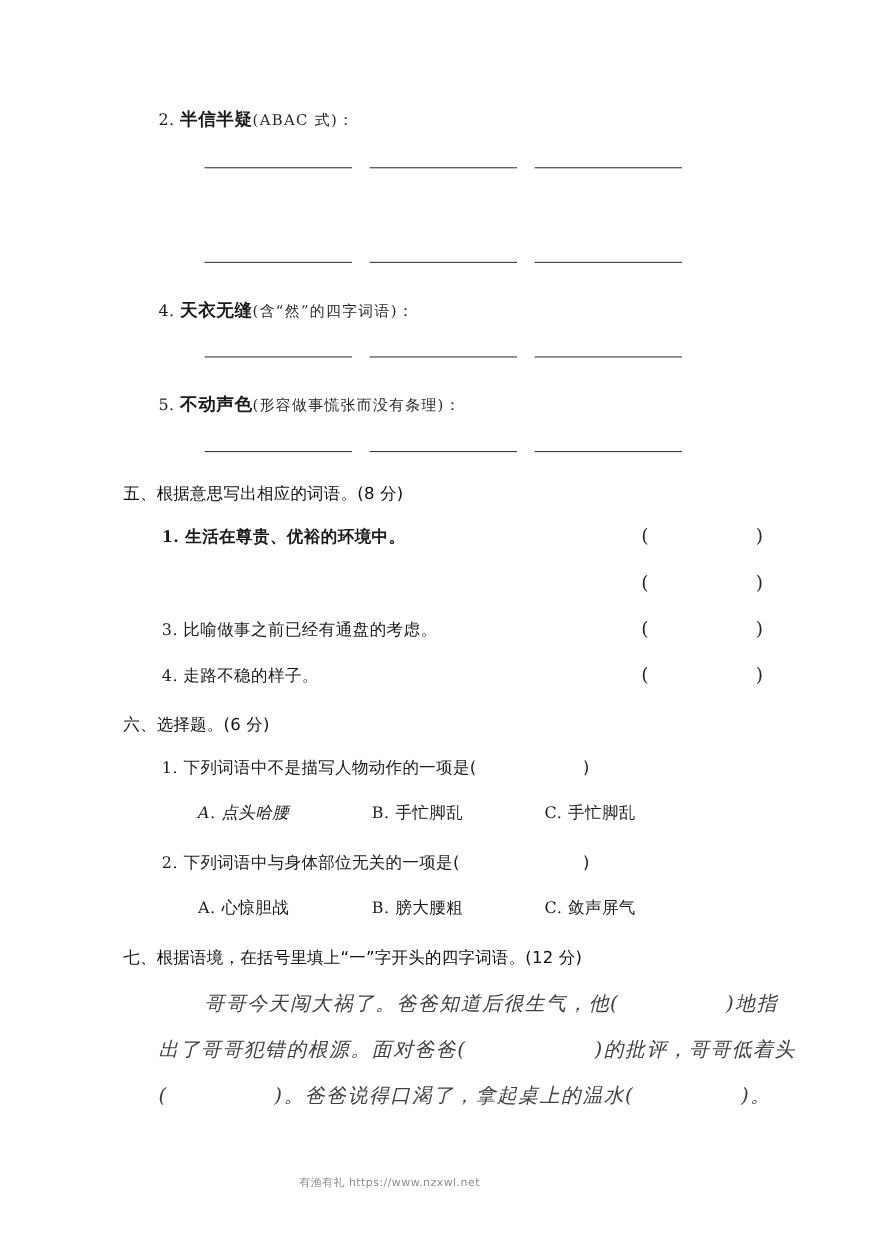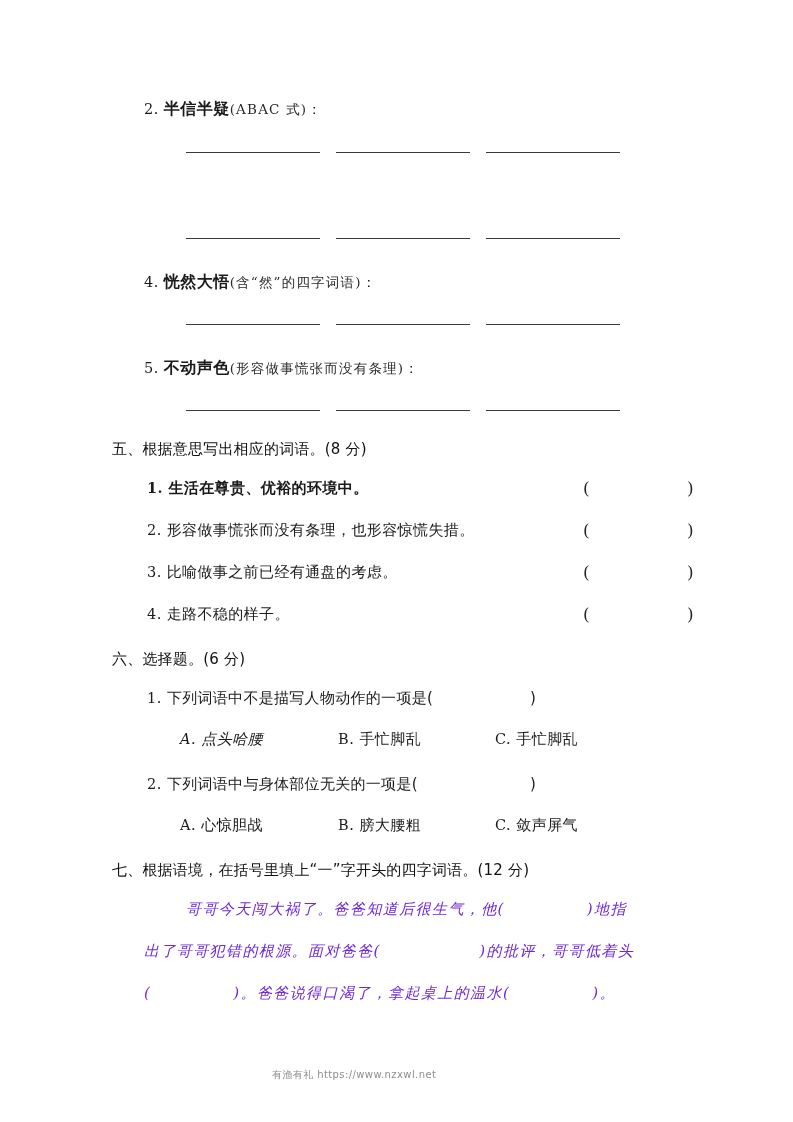--- a/index.html
+++ b/index.html
@@ -111,24 +111,24 @@
   .opt-letter {
     font-family: "DejaVu Serif", "Liberation Serif", serif;
     font-size: 14.5px;
     letter-spacing: 0.5px;
   }
 
   
   .passage-line {
     position: absolute;
     font-family: "DejaVu Serif", "Liberation Serif", serif;
-    font-size: 15px;
+    font-size: 18px;
     letter-spacing: 1.4px;
     white-space: nowrap;
-    color: #6d28d9;
+    color: #404040;
     font-style: italic;
   }
 
   
   .watermark {
     position: absolute;
     font-family: "DejaVu Sans", "Liberation Sans", sans-serif;
     font-size: 10px;
     color: #8d8d8d;
     letter-spacing: 0.4px;
@@ -151,21 +151,21 @@
   </div>
 
   <div class="blank-row" style="left:186px; top:238px;">
     <div class="blank-line"></div>
     <div class="blank-line"></div>
     <div class="blank-line"></div>
   </div>
 
   <div class="item" style="left:144px; top:272px;">
     <span class="num">4</span><span class="num">.</span>
-    <span class="idiom">恍然大悟</span><span class="hint">(含“然”的四字词语)</span><span class="colon">：</span>
+    <span class="idiom">天衣无缝</span><span class="hint">(含“然”的四字词语)</span><span class="colon">：</span>
   </div>
   <div class="blank-row" style="left:186px; top:324px;">
     <div class="blank-line"></div>
     <div class="blank-line"></div>
     <div class="blank-line"></div>
   </div>
 
   <div class="item" style="left:144px; top:358px;">
     <span class="num">5</span><span class="num">.</span>
     <span class="idiom">不动声色</span><span class="hint">(形容做事慌张而没有条理)</span><span class="colon">：</span>
@@ -178,24 +178,20 @@
 
   <div class="sec-head" style="left:112px; top:440px;">五、根据意思写出相应的词语。(8 分)</div>
 
   <div class="def-item" style="left:147px; top:479px;font-weight:bold;">
     <span class="num">1</span><span class="num">.</span>
     <span class="def-text">生活在尊贵、优裕的环境中。</span>
   </div>
   <div class="paren-pair" style="left:583px; top:478px;">(</div>
   <div class="paren-pair" style="left:687px; top:478px;">)</div>
 
-  <div class="def-item" style="left:147px; top:521px;">
-    <span class="num">2</span><span class="num">.</span>
-    <span class="def-text">形容做事慌张而没有条理，也形容惊慌失措。</span>
-  </div>
   <div class="paren-pair" style="left:583px; top:520px;">(</div>
   <div class="paren-pair" style="left:687px; top:520px;">)</div>
 
   <div class="def-item" style="left:147px; top:563px;">
     <span class="num">3</span><span class="num">.</span>
     <span class="def-text">比喻做事之前已经有通盘的考虑。</span>
   </div>
   <div class="paren-pair" style="left:583px; top:562px;">(</div>
   <div class="paren-pair" style="left:687px; top:562px;">)</div>
 

